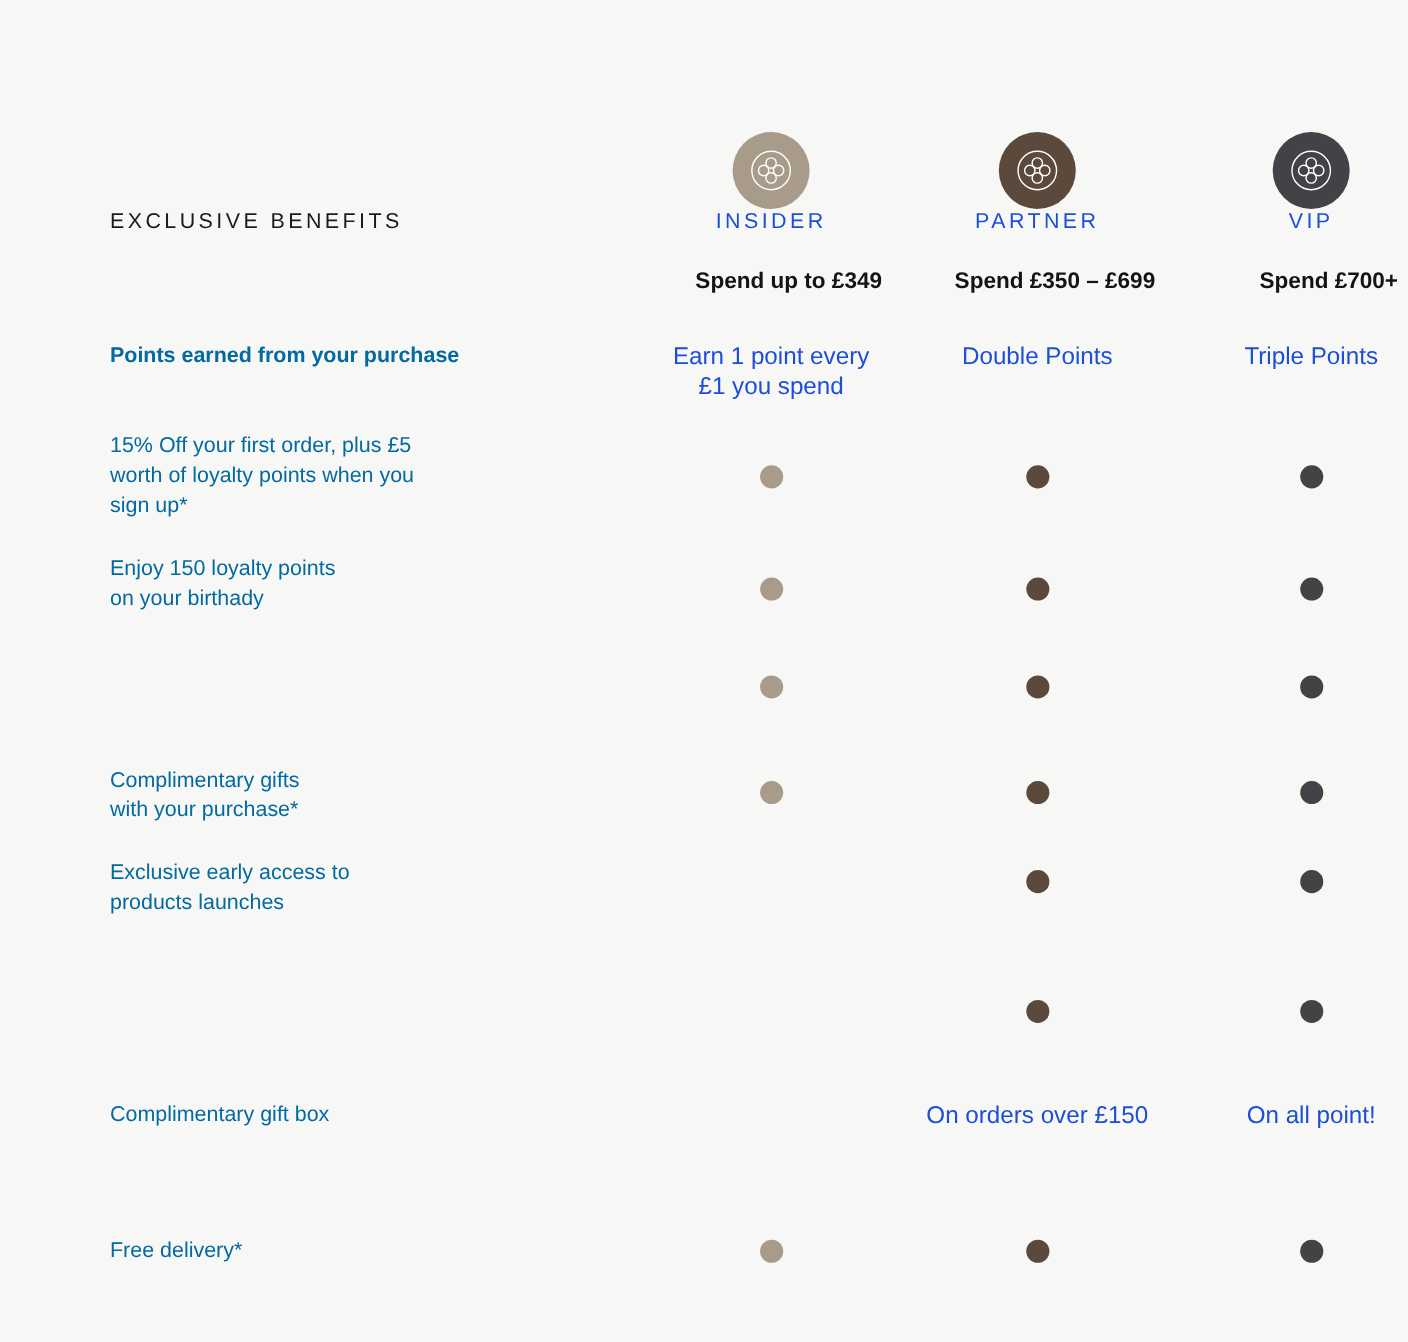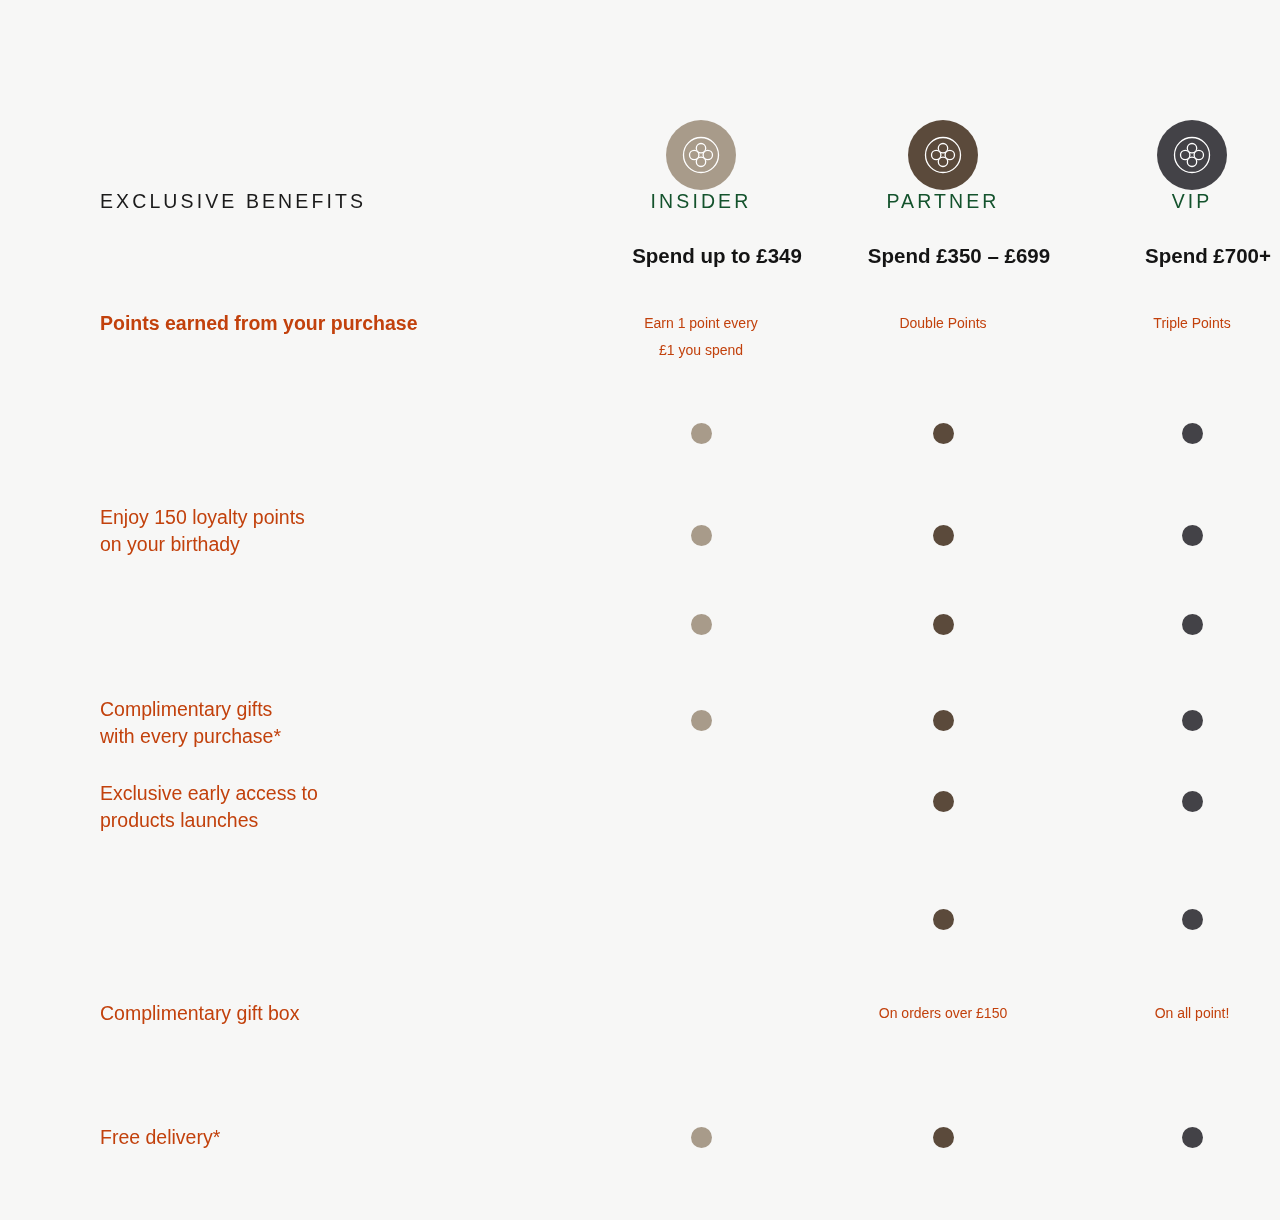--- a/index.html
+++ b/index.html
@@ -63,50 +63,50 @@
     font-weight: 400;
     color: #1b1b1b;
     white-space: nowrap;
     padding-bottom: 4px;
   }
   .tier-name {
     text-align: center;
     font-size: 19.5px;
     letter-spacing: 3.1px;
     font-weight: 400;
-    color: #14532d;
+    color: #1d4ed8;
     padding-bottom: 4px;
   }
 
   
   .spend-row { top: 240px; padding-left: 16px; }
   .spend {
     text-align: center;
     font-size: 20.5px;
     font-weight: 700;
     color: #141414;
     white-space: nowrap;
   }
 
   
   .row { position: absolute; left: 0; width: 1280px; }
 
   .rlabel {
     font-size: 19.5px;
     line-height: 27px;
-    color: #c2410c;
+    color: #0369a1;
     white-space: pre-line;
   }
   .rlabel.bold { font-weight: 700; }
 
   .cell {
     text-align: center;
-    font-size: 14px;
+    font-size: 22px;
     line-height: 27px;
-    color: #c2410c;
+    color: #1d4ed8;
     white-space: pre-line;
   }
 
   .dotwrap {
     display: flex;
     justify-content: center;
     align-items: flex-start;
   }
   .dot {
     width: 21px;
@@ -179,20 +179,23 @@
 
   <div id="rows-host">
       <div class="grid row" style="top: 310px;">
         <div class="col-label rlabel bold">Points earned from your purchase</div>
         <div class="col-insider cell">Earn 1 point every
 £1 you spend</div>
         <div class="col-partner cell">Double Points</div>
         <div class="col-vip cell">Triple Points</div>
       </div>
       <div class="grid row" style="top: 392px;">
+        <div class="col-label rlabel">15% Off your first order, plus £5
+worth of loyalty points when you
+sign up*</div>
         <div class="col-insider dotwrap">
           <span class="dot" style="background: rgb(168, 155, 138); margin-top: 31px;"></span>
         </div>
         <div class="col-partner dotwrap">
           <span class="dot" style="background: rgb(91, 74, 59); margin-top: 31px;"></span>
         </div>
         <div class="col-vip dotwrap">
           <span class="dot" style="background: rgb(67, 66, 71); margin-top: 31px;"></span>
         </div>
       </div>
@@ -215,21 +218,21 @@
         </div>
         <div class="col-partner dotwrap">
           <span class="dot" style="background: rgb(91, 74, 59); margin-top: 28px;"></span>
         </div>
         <div class="col-vip dotwrap">
           <span class="dot" style="background: rgb(67, 66, 71); margin-top: 28px;"></span>
         </div>
       </div>
       <div class="grid row" style="top: 696px;">
         <div class="col-label rlabel">Complimentary gifts
-with every purchase*</div>
+with your purchase*</div>
         <div class="col-insider dotwrap">
           <span class="dot" style="background: rgb(168, 155, 138); margin-top: 14px;"></span>
         </div>
         <div class="col-partner dotwrap">
           <span class="dot" style="background: rgb(91, 74, 59); margin-top: 14px;"></span>
         </div>
         <div class="col-vip dotwrap">
           <span class="dot" style="background: rgb(67, 66, 71); margin-top: 14px;"></span>
         </div>
       </div>

